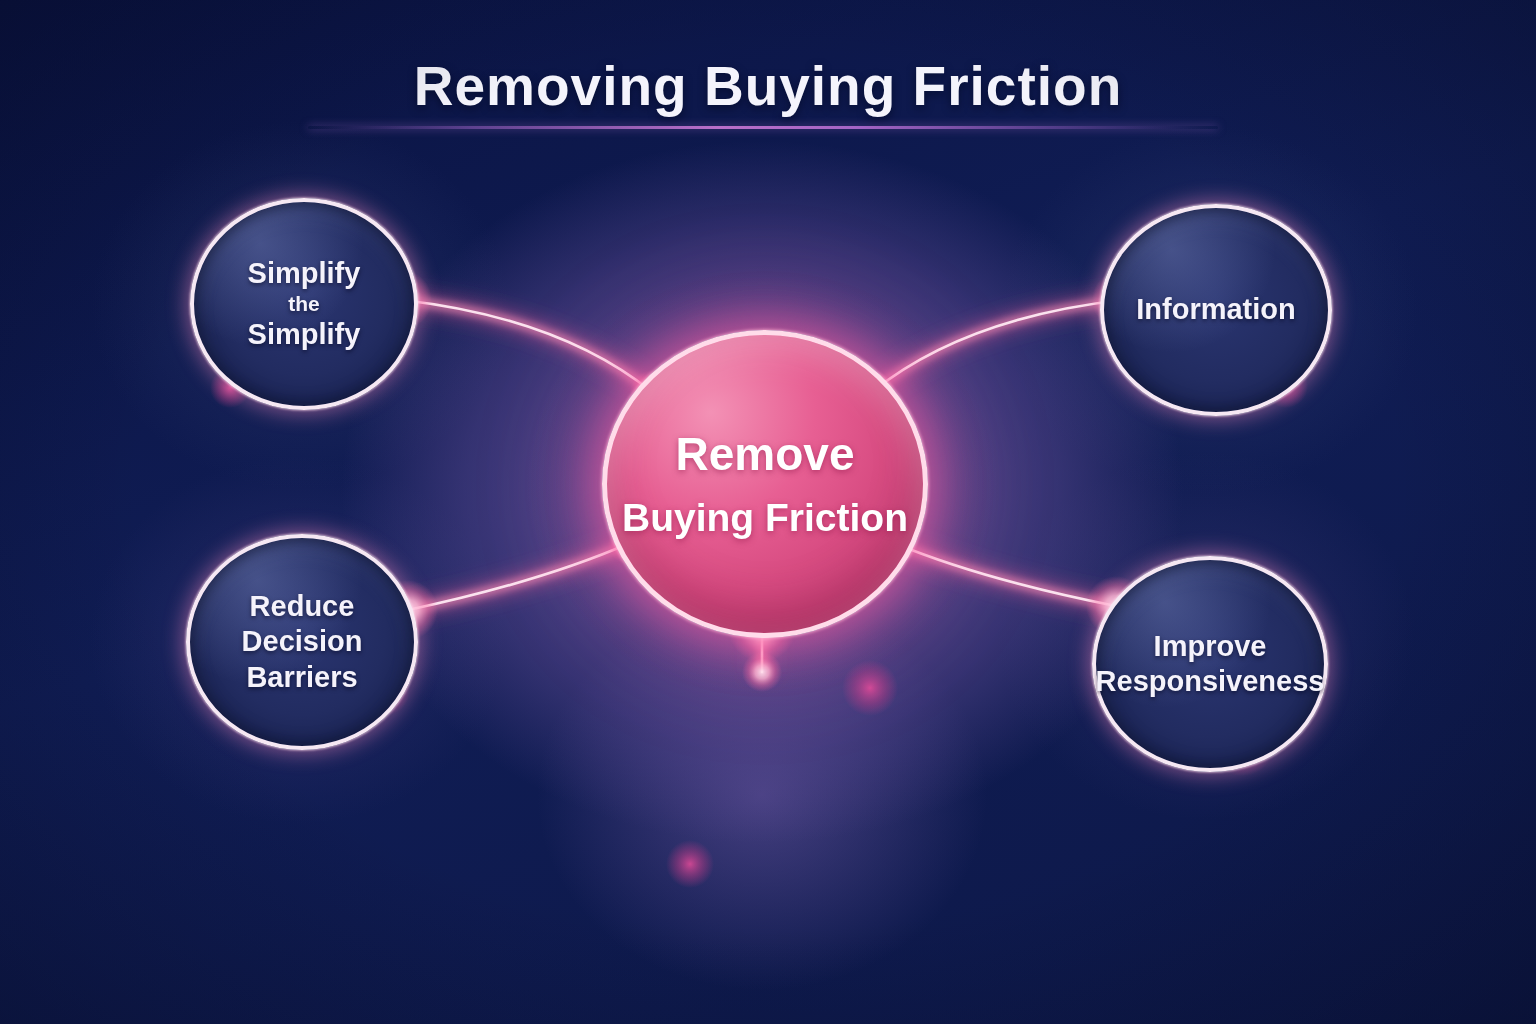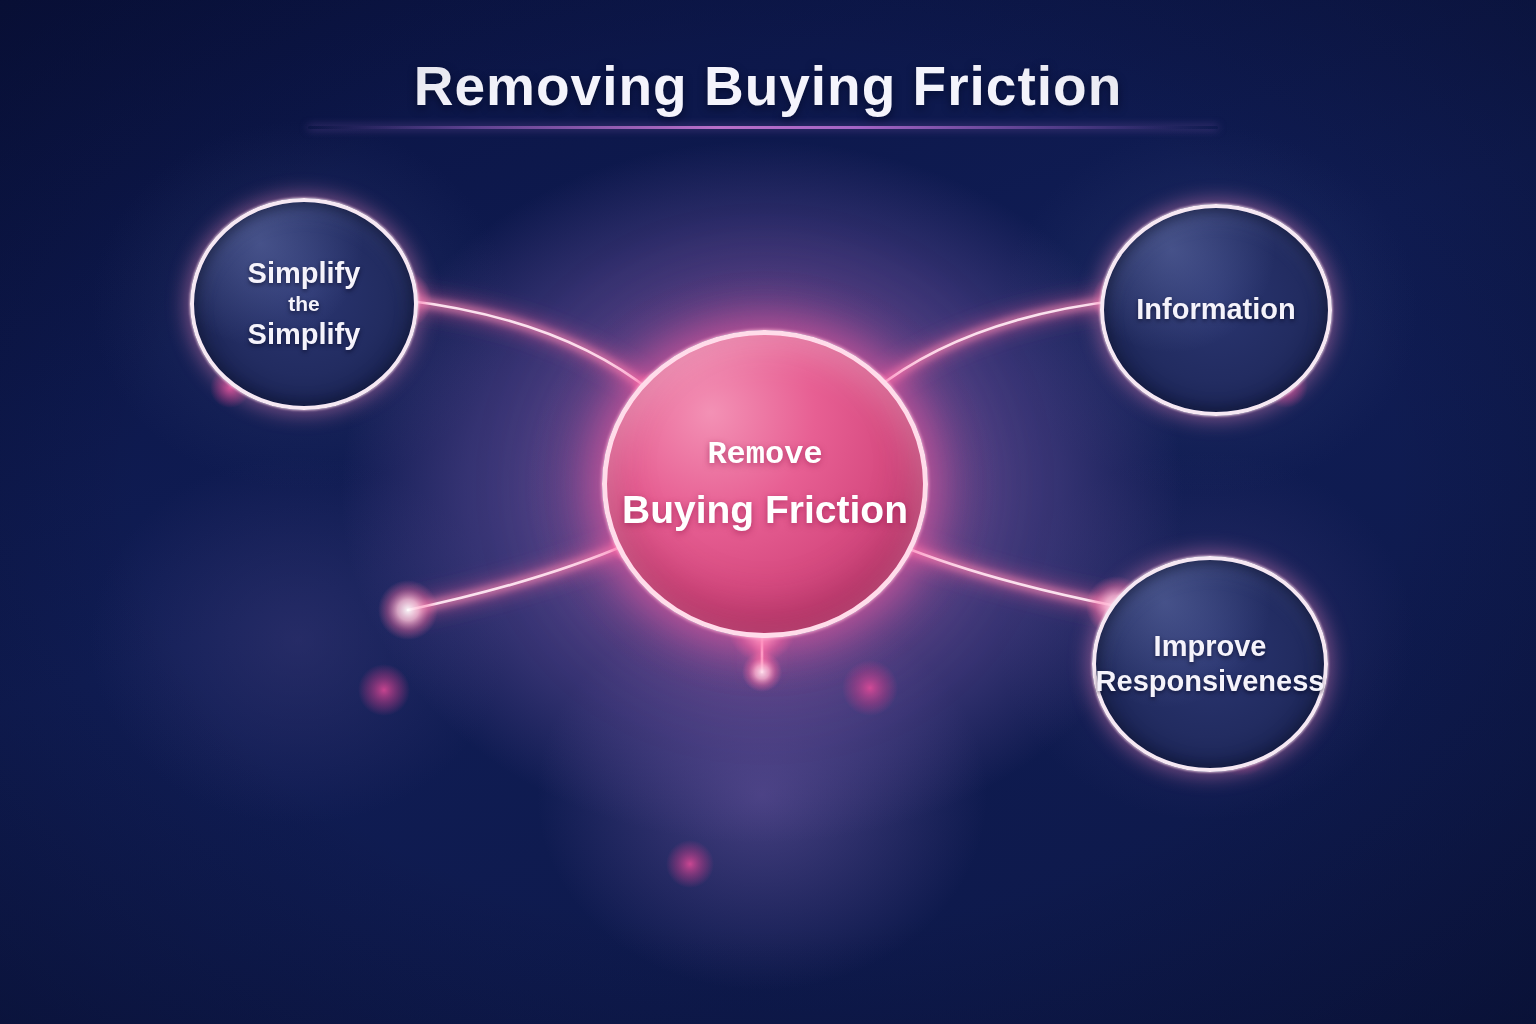--- a/index.html
+++ b/index.html
@@ -56,21 +56,21 @@
       radial-gradient(circle at 33% 26%, #f391b5 0%, #e75f93 34%, #d84c82 58%, #c23d72 82%, #a93366 100%);
     border:5px solid #ffdcea;
     box-shadow:
       0 0 42px 10px rgba(255,95,165,0.55),
       0 0 95px 32px rgba(255,70,150,0.25),
       0 0 3px 1px rgba(255,255,255,0.7),
       inset 0 14px 34px rgba(255,255,255,0.28),
       inset 0 -22px 44px rgba(120,20,60,0.35);
     z-index:4;color:#ffffff;
   }
-  .center-node .ln1{font-size:32px;font-weight:700;text-shadow:0 2px 6px rgba(140,20,70,0.55);font-family:Liberation Mono, monospace;}
+  .center-node .ln1{font-size:46px;font-weight:700;text-shadow:0 2px 6px rgba(140,20,70,0.55);}
   .center-node .ln2{font-size:39px;font-weight:700;margin-top:12px;text-shadow:0 2px 6px rgba(140,20,70,0.55);}
   
   .n-center  {left:602px;top:330px;width:316px;height:298px;}
   .n-simplify{left:190px;top:198px;width:220px;height:204px;}
   .n-provide {left:1100px;top:204px;width:224px;height:204px;}
   .n-reduce  {left:186px;top:534px;width:224px;height:208px;}
   .n-improve {left:1092px;top:556px;width:228px;height:208px;}
   .n-build   {left:630px;top:662px;width:267px;height:216px;}
 </style>
 </head>
@@ -157,20 +157,25 @@
   <div class="node sat n-simplify">
     <div class="ln">Simplify</div>
     <div class="ln small">the</div>
     <div class="ln">Simplify</div>
   </div>
 
   <div class="node sat n-provide">
     <div class="ln">Information</div>
   </div>
 
+  <div class="node sat n-reduce">
+    <div class="ln">Reduce</div>
+    <div class="ln">Decision</div>
+    <div class="ln">Barriers</div>
+  </div>
 
   <div class="node sat n-improve">
     <div class="ln">Improve</div>
     <div class="ln">Responsiveness</div>
   </div>
 
 
 </div>
 
 </body></html>

